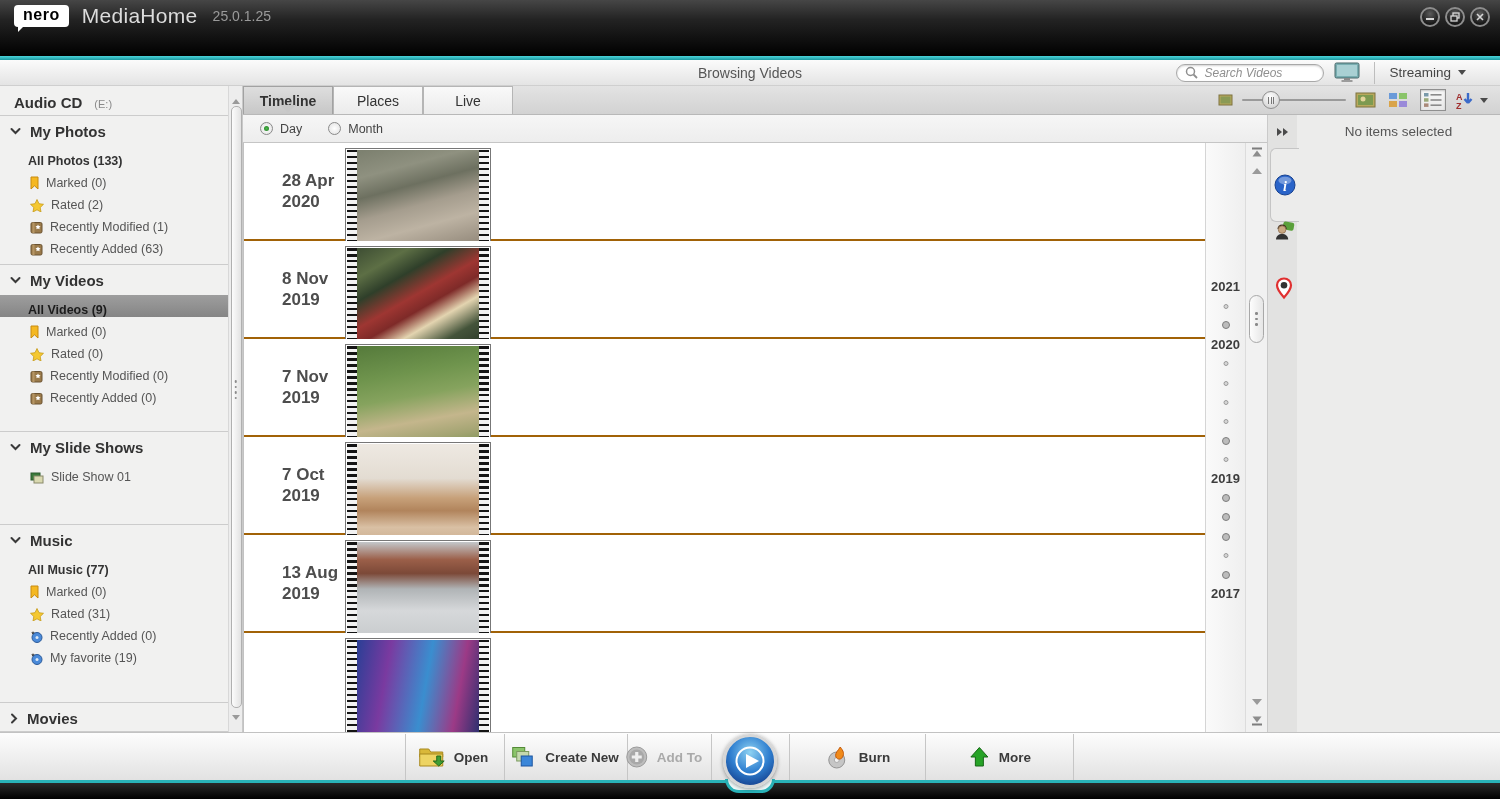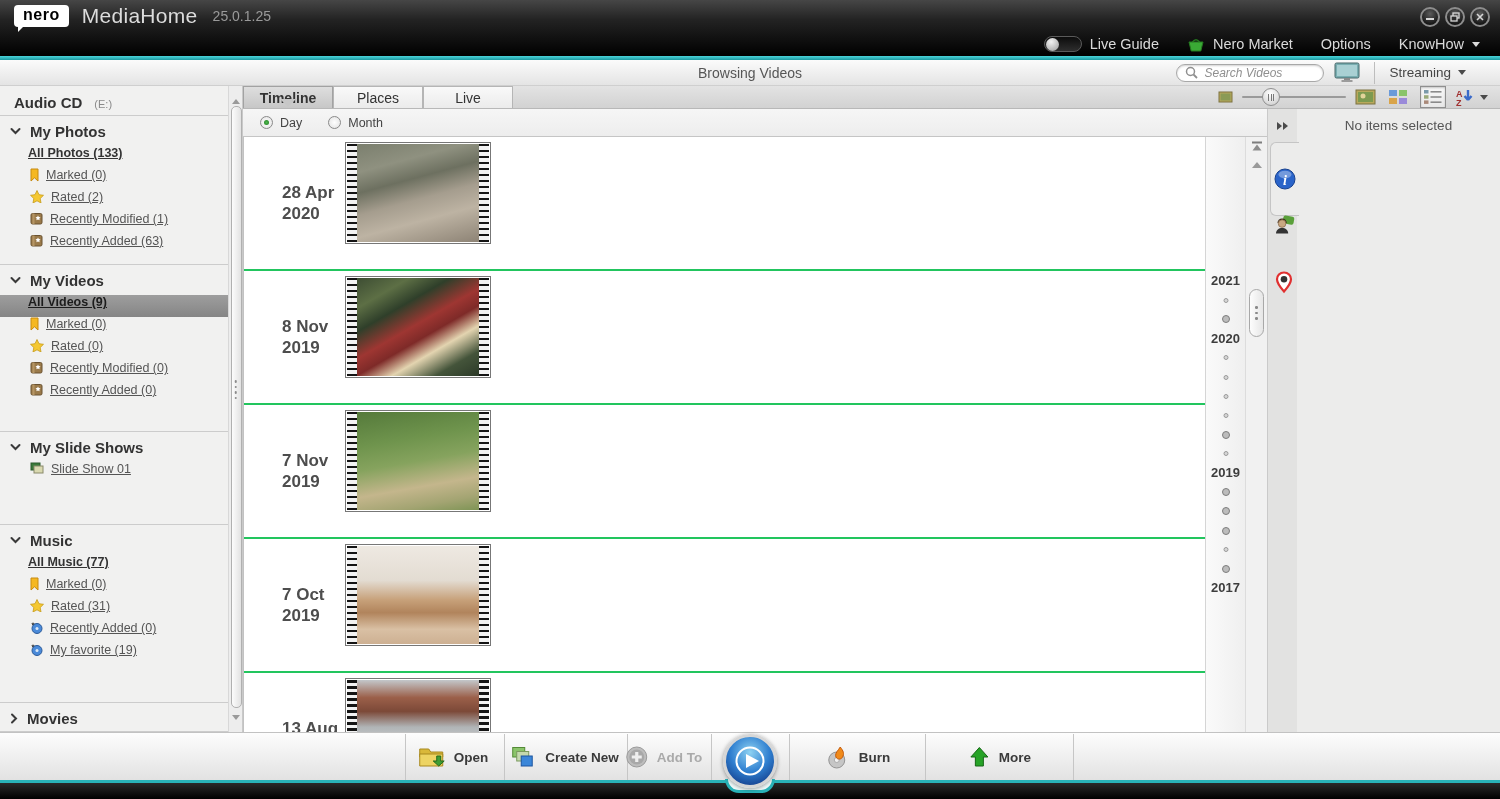--- a/index.html
+++ b/index.html
@@ -38,21 +38,21 @@
   
   .main { display:flex; height:646px; }
 
   
   .sidebar { width:228px; background:#f1f1f0; font-size:12.5px; color:#555; display:flex; flex-direction:column; }
   .device-header { height:30px; display:flex; align-items:baseline; gap:12px; padding:8px 0 0 14px; border-bottom:1px solid #ccc; }
   .device-name { font-weight:bold; font-size:15px; color:#333; }
   .device-drive { font-size:11px; color:#8a8a8a; }
   .side-section { border-bottom:1px solid #ccc; overflow:hidden; }
   .section-header { display:flex; align-items:center; gap:9px; height:30px; padding-left:10px; font-weight:bold; font-size:15px; color:#333; cursor:default; }
-  .side-item { display:flex; align-items:flex-start; height:22px; padding-left:28px; gap:7px; color:#555; cursor:default;text-decoration:underline; }
+  .side-item { display:flex; align-items:flex-end; height:22px; padding-left:28px; gap:7px; color:#555; cursor:default; }
   .side-item.bold { font-weight:bold; color:#333; }
   .side-item.has-icon { padding-left:30px; }
   .side-item.selected { background:linear-gradient(#9e9e9e,#858585); color:#1c1c1c; font-weight:bold; }
   .icon { display:inline-flex; align-items:center; justify-content:center; }
 
   .sidebar-scroll { position:relative; width:15px; background:#ededed; border-left:1px solid #d8d8d8; border-right:1px solid #c9c9c9; }
   .ss-up { position:absolute; top:5px; left:1px; width:12px; text-align:center; }
   .ss-down { position:absolute; bottom:7px; left:1px; width:12px; text-align:center; }
   .ss-thumb { position:absolute; top:20px; bottom:24px; left:1.5px; width:11px; border-radius:5px; background:linear-gradient(90deg,#fcfcfc,#e2e2e2); border:1px solid #b0b0b0; }
   .splitter-dots { position:absolute; top:294px; left:50%; transform:translateX(-50%); display:flex; flex-direction:column; gap:3px; }
@@ -76,21 +76,21 @@
 
   .content-row { flex:1; display:flex; }
   .center-stack { width:1024px; display:flex; flex-direction:column; }
   .filter-bar { height:28px; background:linear-gradient(#f6f6f6,#ededed); border-bottom:1px solid #c5c5c5; display:flex; align-items:center; gap:26px; padding-left:17px; }
   .radio-group { display:flex; align-items:center; gap:7px; font-size:12.5px; color:#444; }
   .radio { position:relative; width:13px; height:13px; border-radius:50%; border:1px solid #8a8a8a; background:radial-gradient(#fff,#e0e0e0); }
   .radio.on::after { content:""; position:absolute; left:3px; top:3px; width:5px; height:5px; border-radius:50%; background:radial-gradient(#4db84d,#1f7a1f); }
 
   .center-inner { flex:1; display:flex; }
   .rows { width:962px; background:#fff; border-left:1px solid #c2c2c2; overflow:hidden; }
-  .trow { position:relative; height:134px; border-bottom:2px solid #22c55e; background:#fff; }
+  .trow { position:relative; height:98px; border-bottom:2px solid #a16207; background:#fff; }
   .trow.partial { height:19px; border-bottom:none; }
   .trow-date { position:absolute; left:38px; top:50%; transform:translateY(-50%); font-size:17px; font-weight:bold; color:#4d4d4d; line-height:1.25; }
   .thumb { position:absolute; left:101px; top:5px; width:146px; height:102px; border:1px solid #777; background:#fff; padding:1px; cursor:default; }
   .trow.partial .thumb { top:5px; }
   .film { width:100%; height:100%; display:flex; }
   .film-edge { width:10px; background:repeating-linear-gradient(180deg,#141414 0 2.5px,#f2f2f2 2.5px 6px); }
   .film-center { flex:1; }
   .film-park-family { background:linear-gradient(165deg,#7b7f6e 0%,#8f9180 22%,#6d7060 38%,#a59d8e 55%,#bdb3a3 72%,#8d8375 100%); }
   .film-santa-christmas { background:linear-gradient(150deg,#3d4d33 0%,#5d6f45 18%,#2f3f2a 32%,#9e3632 48%,#7e2a28 58%,#e3d4b0 70%,#44543a 85%,#2c3a28 100%); }
   .film-dog-park { background:linear-gradient(170deg,#557a3b 0%,#6f944d 30%,#86a35e 50%,#c4b68c 72%,#a3a472 88%,#7e9455 100%); }
@@ -147,44 +147,20 @@
             <svg width="10" height="10">
               <rect x="3" y="1" width="6" height="5" fill="none" stroke="#d6d6d6" stroke-width="1.3"></rect>
               <rect x="1" y="4" width="6" height="5" fill="#2a2a2a" stroke="#d6d6d6" stroke-width="1.3"></rect>
             </svg>
           </div>
         <div class="win-btn">
             <svg width="10" height="10">
               <path d="M2 2l6 6M8 2l-6 6" stroke="#d6d6d6" stroke-width="1.6"></path>
             </svg>
           </div>
-      </div>
-    </div>
-    <div class="titlebar-menu">
-      <div class="menu-item">
-        <span class="toggle">
-            <span class="toggle-knob"></span>
-          </span>
-        <span>Live Guide</span>
-      </div>
-      <div class="menu-item">
-        <span class="icon">
-            <svg width="18" height="15">
-              <path d="M2 5h14l-2.2 9H4.2z" fill="#3aaa35" stroke="#257a20"></path>
-              <path d="M5.5 5 Q9 .5 12.5 5" fill="none" stroke="#257a20" stroke-width="1.5"></path>
-            </svg>
-          </span>
-        <span>Nero Market</span>
-      </div>
-      <div class="menu-item">
-        <span>Options</span>
-      </div>
-      <div class="menu-item">
-        <span>KnowHow</span>
-        <span class="caret"></span>
       </div>
     </div>
   </div>
 
   <div class="teal-line"></div>
 
   <div class="header-row">
     <div class="header-title">Browsing Videos</div>
     <div class="header-right">
       <div class="search-box">

